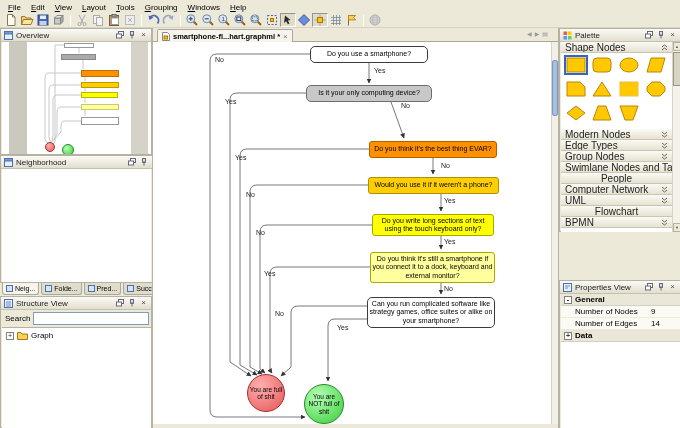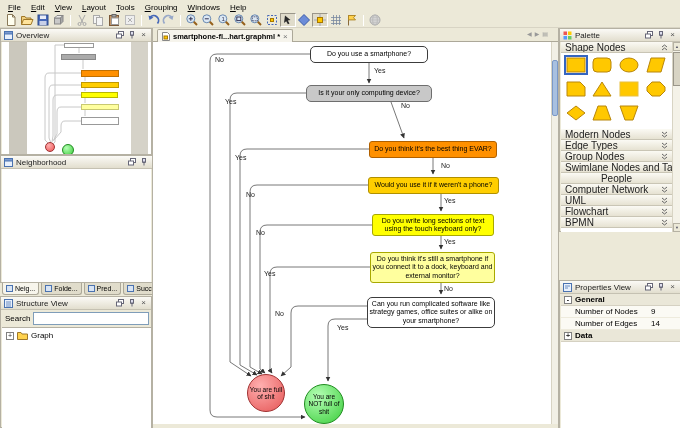--- a/index.html
+++ b/index.html
@@ -626,21 +626,21 @@
               <path d="M1 1l2.5 2L6 1M1 4l2.5 2L6 4" fill="none" stroke="#666"></path>
             </svg>
           </div>
         <div class="pal-header" style="top:153px;">
             <span>UML</span>
             <span class="spacer"></span>
             <svg width="7" height="7">
               <path d="M1 1l2.5 2L6 1M1 4l2.5 2L6 4" fill="none" stroke="#666"></path>
             </svg>
           </div>
-        <div class="pal-header" style="top:164px;">
+        <div class="pal-header" style="top:164px;flex-direction:column;">
             <span>Flowchart</span>
             <span class="spacer"></span>
             <svg width="7" height="7">
               <path d="M1 1l2.5 2L6 1M1 4l2.5 2L6 4" fill="none" stroke="#666"></path>
             </svg>
           </div>
         <div class="pal-header" style="top:175px;">
             <span>BPMN</span>
             <span class="spacer"></span>
             <svg width="7" height="7">

